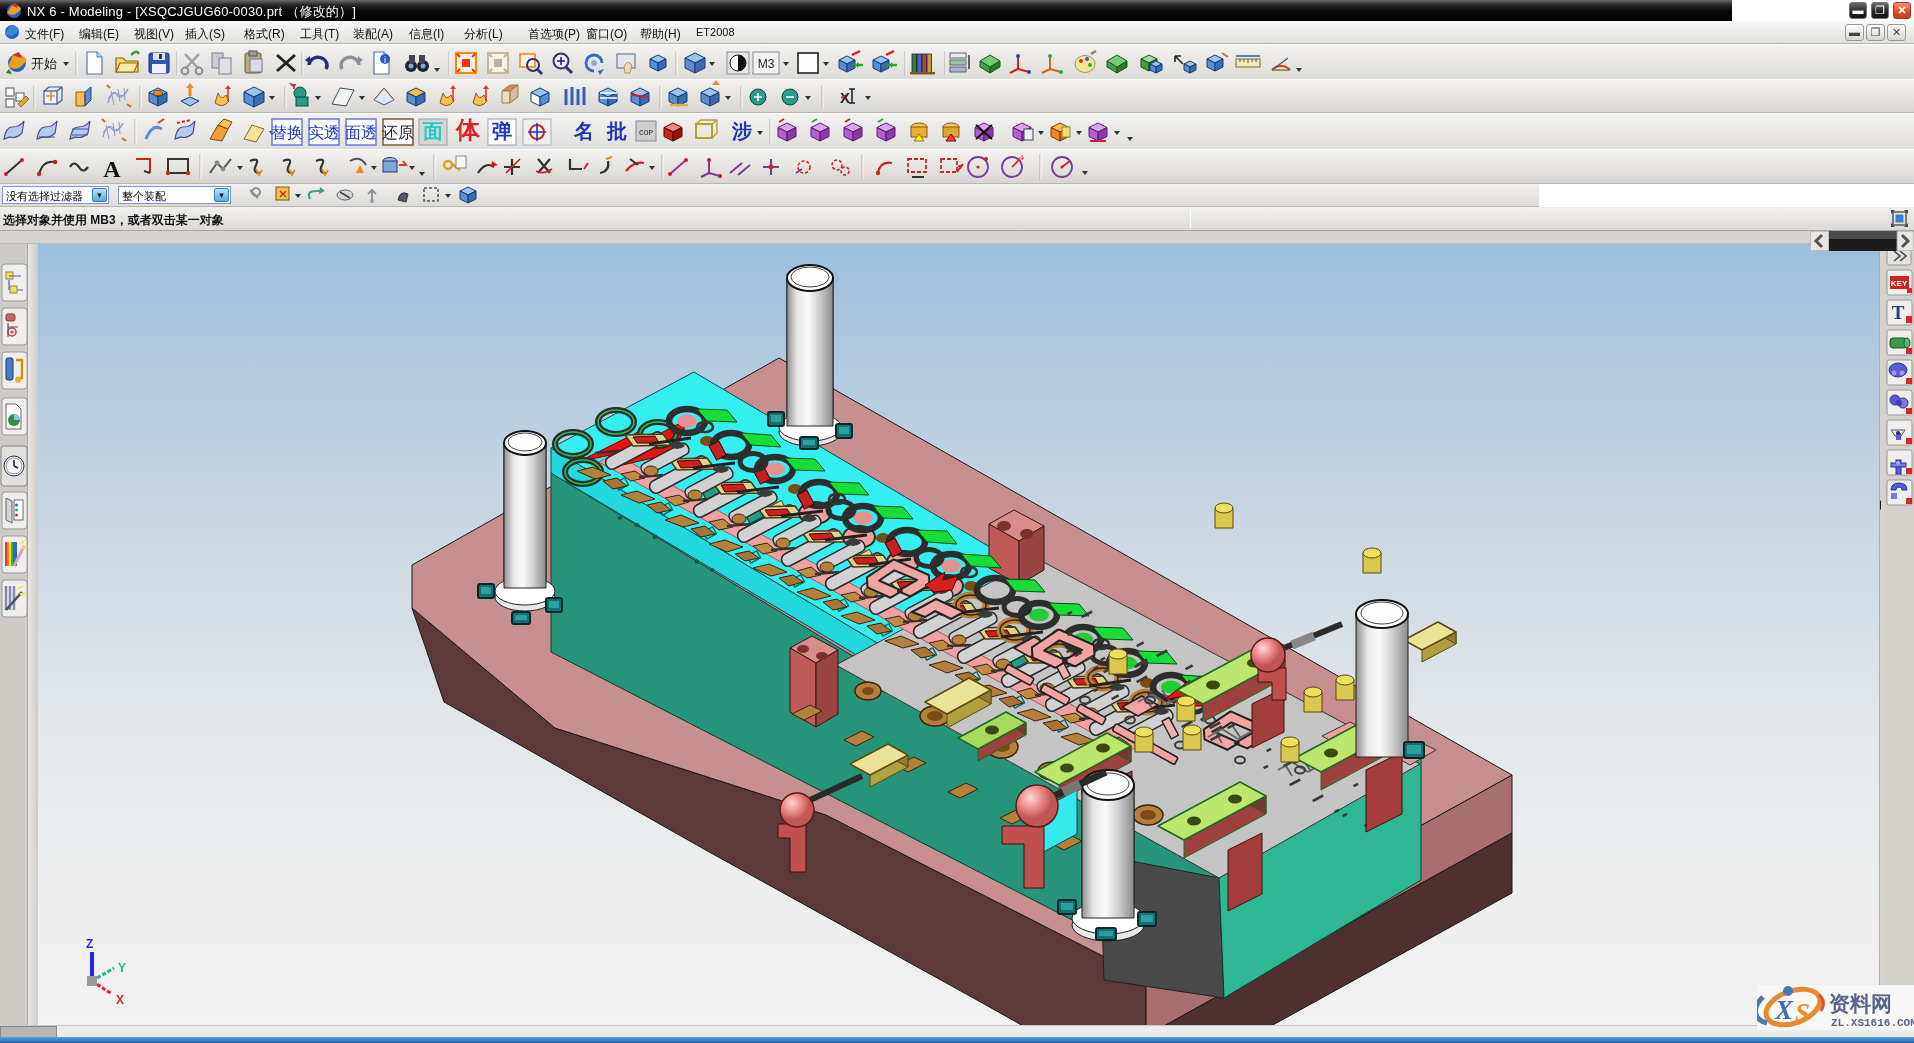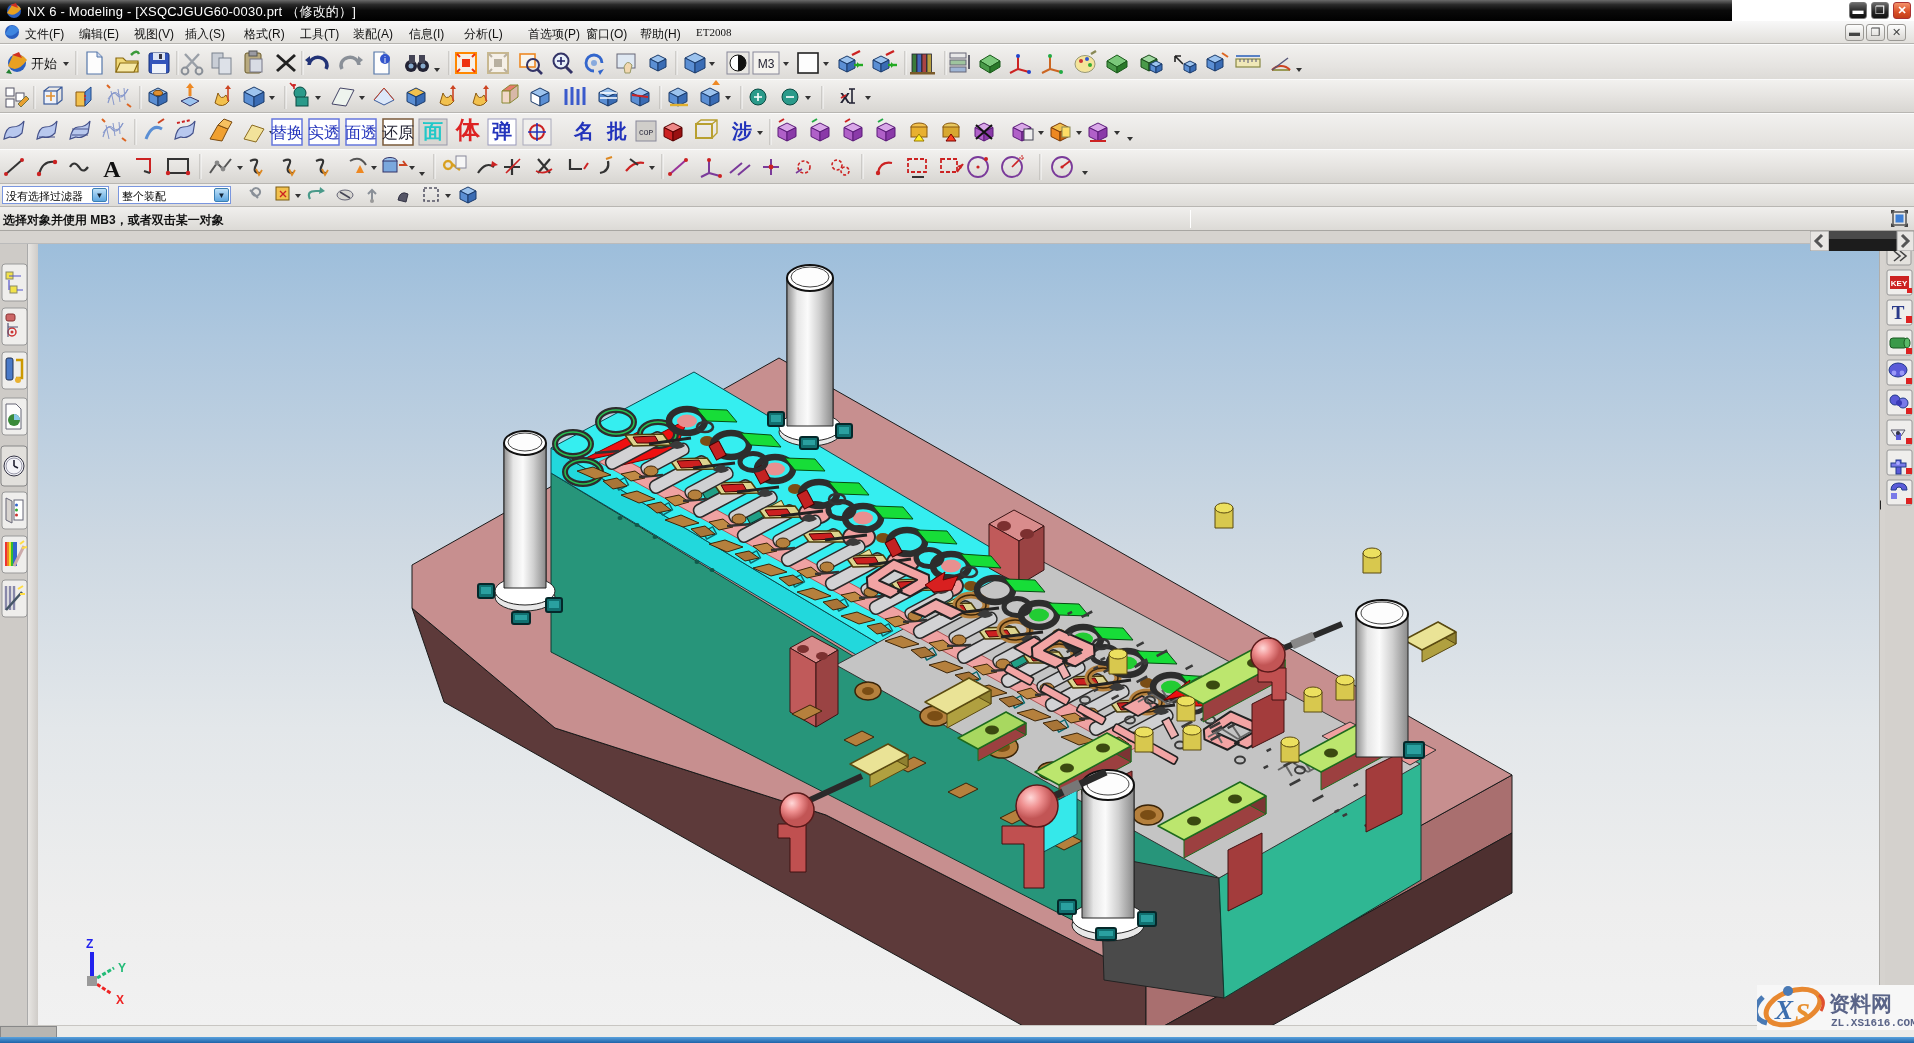--- a/index.html
+++ b/index.html
@@ -4,21 +4,21 @@
 html,body{width:1914px;height:1043px;overflow:hidden;font-family:"Liberation Sans",sans-serif}
 .abs{position:absolute}
 #titlebar{left:0;top:0;width:1732px;height:21px;background:linear-gradient(180deg,#6a6a6a 0%,#2a2a2a 22%,#0a0a0a 50%,#000 100%);color:#fff;font-size:13px}
 #titlebar .t{position:absolute;left:27px;top:3px;letter-spacing:.2px}
 #siemens{position:absolute;left:1757px;top:2px;font-weight:bold;font-size:15px;letter-spacing:1px}
 .wbtn{position:absolute;top:2px;width:18px;height:17px;border-radius:3px;border:1px solid #777;color:#fff;font-size:11px;text-align:center;line-height:15px;background:linear-gradient(180deg,#6a6a6a,#222 60%,#111)}
 #menubar{left:0;top:21px;width:1914px;height:23px;background:linear-gradient(180deg,#f8f8f8,#e2e0dc);border-bottom:1px solid #b6b4b0;font-size:12px;color:#111}
 #menubar span{position:absolute;top:5px}
 .mdibtn{position:absolute;top:3px;width:19px;height:17px;border:1px solid #9a9894;border-radius:3px;background:linear-gradient(180deg,#fdfdfd,#d9d7d3);color:#444;font-size:11px;text-align:center;line-height:15px}
 .tbrow{left:0;width:1914px;background:linear-gradient(180deg,#f2f1ef 0%,#e6e4e1 50%,#d8d6d2 100%);border-top:1px solid #fbfbfb;border-bottom:1px solid #b8b6b2}
-#filterbar{left:0;top:184px;width:1914px;height:23px;background:linear-gradient(180deg,#f0efed,#dddbd7);border-bottom:1px solid #b8b6b2}
+#filterbar{left:0;top:184px;width:1539px;height:23px;background:linear-gradient(180deg,#f0efed,#dddbd7);border-bottom:1px solid #b8b6b2}
 .combo{position:absolute;top:2px;height:18px;background:#fff;border:1px solid #7a96df;font-size:11px;color:#000;padding:2px 0 0 3px}
 .combo .arr{position:absolute;right:1px;top:1px;width:15px;height:14px;background:linear-gradient(180deg,#bee0f8,#5ea7e0);border:1px solid #3c7fb1;border-radius:2px;font-size:8px;color:#123;text-align:center;line-height:13px}
 #statusbar{left:0;top:207px;width:1914px;height:24px;background:linear-gradient(180deg,#f0efed,#dcdad6);border-bottom:1px solid #a8a6a2;font-size:12px;font-weight:bold;color:#111}
 #frame2{left:0;top:231px;width:1914px;height:13px;background:#d6d3cf;border-bottom:1px solid #bbb}
 #leftbar{left:0;top:244px;width:28px;height:781px;background:#cecbc7;border-right:1px solid #aaa}
 #leftsplit{left:28px;top:244px;width:10px;height:781px;background:linear-gradient(90deg,#e8e6e3,#cfccc8)}
 #viewport{left:38px;top:244px;width:1841px;height:781px;background:linear-gradient(180deg,#9dbedb 0%,#aec7de 12%,#cdd8e2 38%,#e3e7ea 62%,#eeeeee 85%,#f1f1f1 100%)}
 #rightbar{left:1879px;top:244px;width:35px;height:781px;background:#d6d3cf;border-left:1px solid #b0aeaa}
 #bottomstrip{left:0;top:1025px;width:1914px;height:12px;background:#ececea;border-top:1px solid #c8c6c2}
 #taskbar{left:0;top:1037px;width:1914px;height:6px;background:linear-gradient(180deg,#5aa2dd,#1e62a8)}
@@ -49,21 +49,21 @@
     <span style="left:134px">视图(V)</span>
     <span style="left:185px">插入(S)</span>
     <span style="left:244px">格式(R)</span>
     <span style="left:300px">工具(T)</span>
     <span style="left:353px">装配(A)</span>
     <span style="left:409px">信息(I)</span>
     <span style="left:464px">分析(L)</span>
     <span style="left:528px">首选项(P)</span>
     <span style="left:586px">窗口(O)</span>
     <span style="left:640px">帮助(H)</span>
-    <span style="left:696px;font-family:Liberation Serif, serif;font-size:11px">ET2008</span>
+    <span style="left:696px;font-family:Liberation Sans, sans-serif;font-size:11px">ET2008</span>
   <div class="mdibtn" style="left:1845px">▬</div>
   <div class="mdibtn" style="left:1866px">❐</div>
   <div class="mdibtn" style="left:1887px">✕</div>
 </div>
 
 <div class="abs tbrow" style="top:44px;height:43px" id="tb1"><svg width="1914" height="35" viewBox="0 44 1914 35">
       <circle cx="17" cy="62" r="9" fill="#2b5fbf"></circle>
       <path d="M8,65 Q17,73 27,59 Q21,52 13,54" fill="#e8a020"></path>
       <path d="M12,54 l7,-3 l3,6 z" fill="#d03020"></path>
       <path d="M9,68 l-3,4 l6,1 z" fill="#208030"></path>

